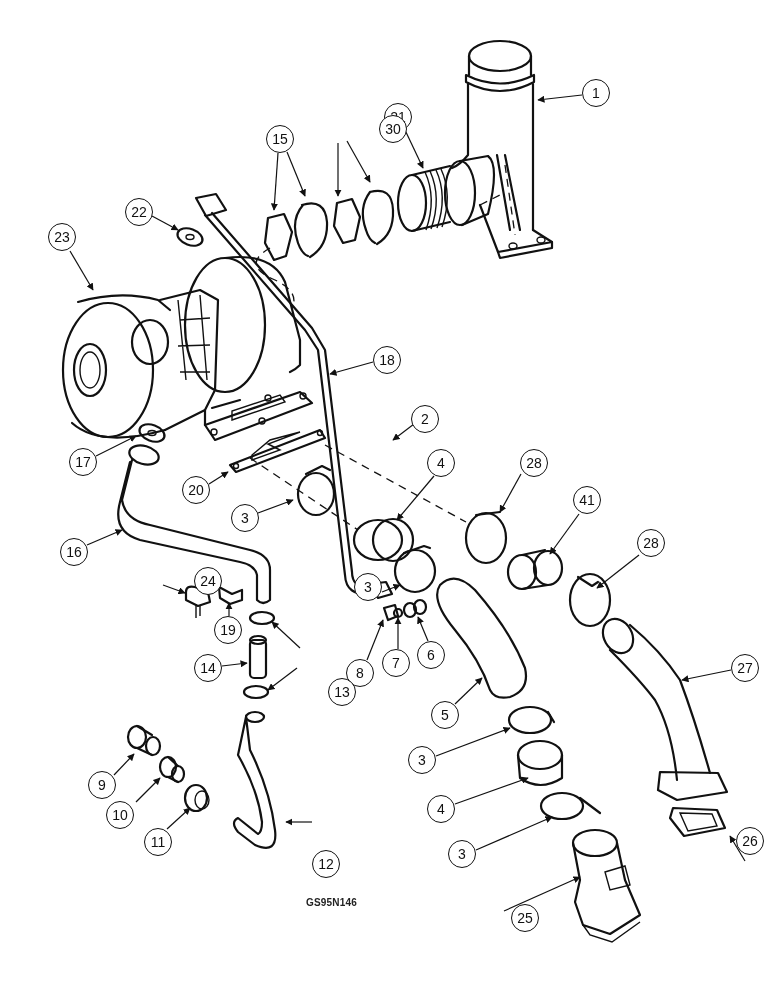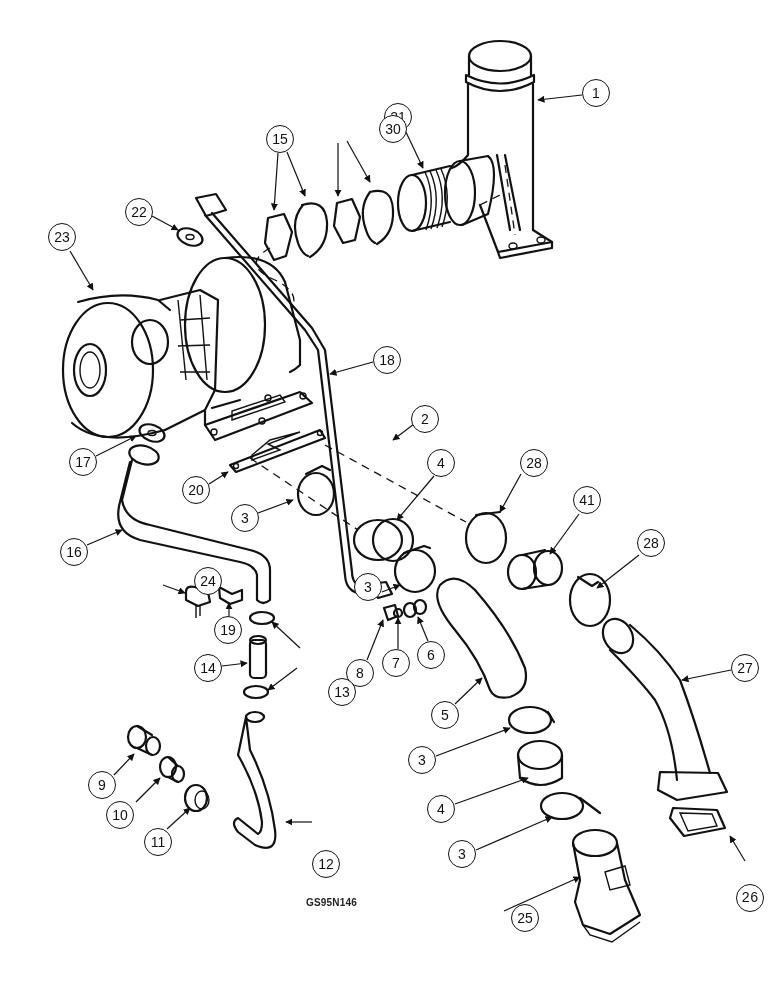--- a/index.html
+++ b/index.html
@@ -257,21 +257,21 @@
     <div class="callout" style="left: 74px; top: 552px;">16</div>
     <div class="callout" style="left: 83px; top: 462px;">17</div>
     <div class="callout" style="left: 387px; top: 360px;">18</div>
     <div class="callout" style="left: 228px; top: 630px;">19</div>
     <div class="callout" style="left: 196px; top: 490px; text-align: right;">20</div>
     <div class="callout" style="left: 398px; top: 117px;">21</div>
     <div class="callout" style="left: 139px; top: 212px;">22</div>
     <div class="callout" style="left: 62px; top: 237px;">23</div>
     <div class="callout" style="left: 150px; top: 581px; margin-left: 44px;">24</div>
     <div class="callout" style="left: 490px; top: 918px; margin-left: 21px;">25</div>
-    <div class="callout" style="left: 750px; top: 898px; font-family: Liberation Mono, monospace;">26</div>
+    <div class="callout" style="left: 750px; top: 841px;">26</div>
     <div class="callout" style="left: 745px; top: 668px;">27</div>
     <div class="callout" style="left: 534px; top: 463px;">28</div>
     <div class="callout" style="left: 651px; top: 543px;">28</div>
     <div class="callout" style="left: 587px; top: 500px;">41</div>
     <div class="callout" style="left: 340px; top: 129px; margin-left: 39px;">30</div>
   </div>
 
 <div class="ref-code">GS95N146</div>
 
 </body></html>

